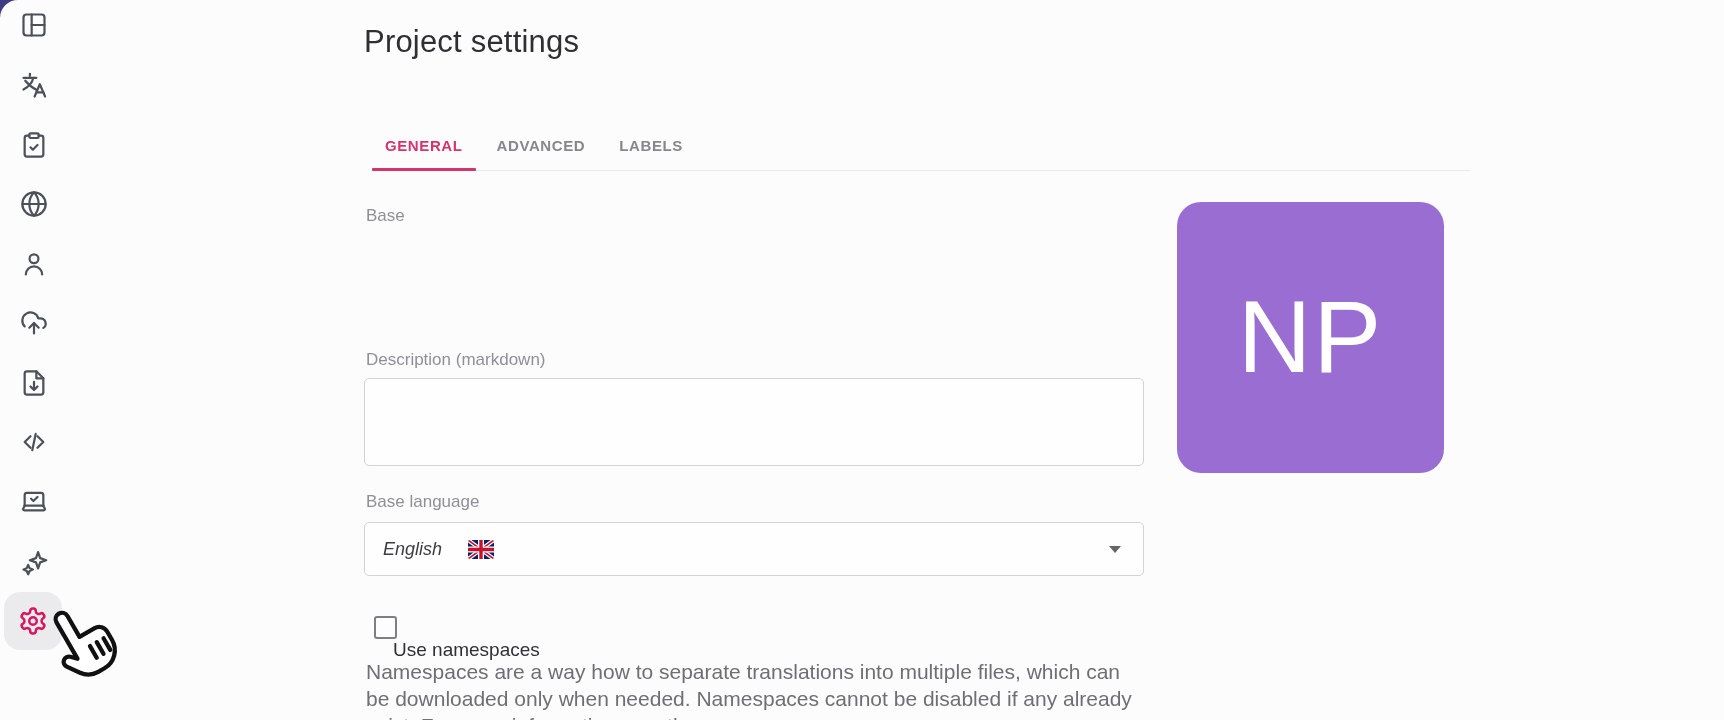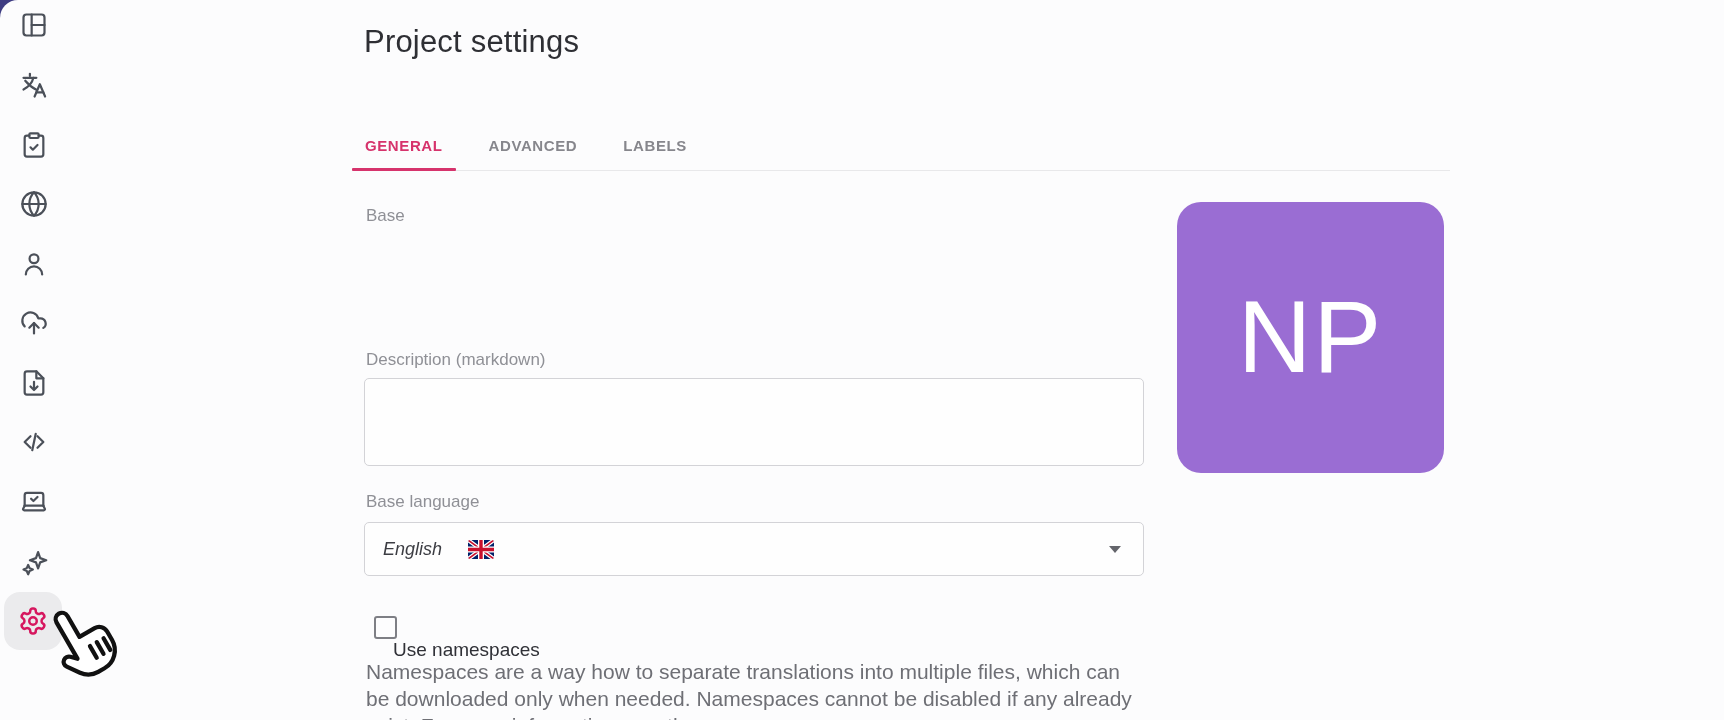--- a/index.html
+++ b/index.html
@@ -17,22 +17,22 @@
   .nav-btn{position:absolute;left:20px;width:28px;height:28px;color:#4b5059;cursor:pointer;}
   .nav-btn svg{width:100%;height:100%;display:block;}
   .nav-active-bg{position:absolute;left:4px;top:592px;width:58px;height:58px;
     background:#ebebed;border-radius:16px;}
   .nav-btn.settings{left:18px;top:606px;width:30px;height:30px;color:#d6175f;}
   .cursor{position:absolute;left:36px;top:608px;z-index:50;pointer-events:none;}
   .cursor svg{overflow:visible;display:block;}
   
   .title{position:absolute;left:364px;top:24px;font-size:31px;font-weight:500;
     color:#2e2f34;letter-spacing:.2px;}
-  .tabs{position:absolute;left:352px;top:121px;width:1098px;height:49px;
-    border-bottom:1px solid #e8e8ea;display:flex;gap:20px;}
+  .tabs{position:absolute;left:372px;top:121px;width:1098px;height:49px;
+    border-bottom:1px solid #e8e8ea;display:flex;gap:8px;}
   .tab{position:relative;display:flex;align-items:center;padding:0 13px;
     font-size:15px;font-weight:700;letter-spacing:.6px;color:#86868c;cursor:pointer;}
   .tab.active{color:#d6336c;}
   .tab.active::after{content:'';position:absolute;left:0;right:0;bottom:-1px;height:3px;
     background:#d6336c;border-radius:1px;}
   
   .field-label{position:absolute;left:366px;font-size:17px;color:#8f9096;}
   .text-input,.text-area{
     position:absolute;left:364px;width:780px;box-sizing:border-box;
     border:1px solid #d3d3d7;border-radius:5px;background:#fefefe;

